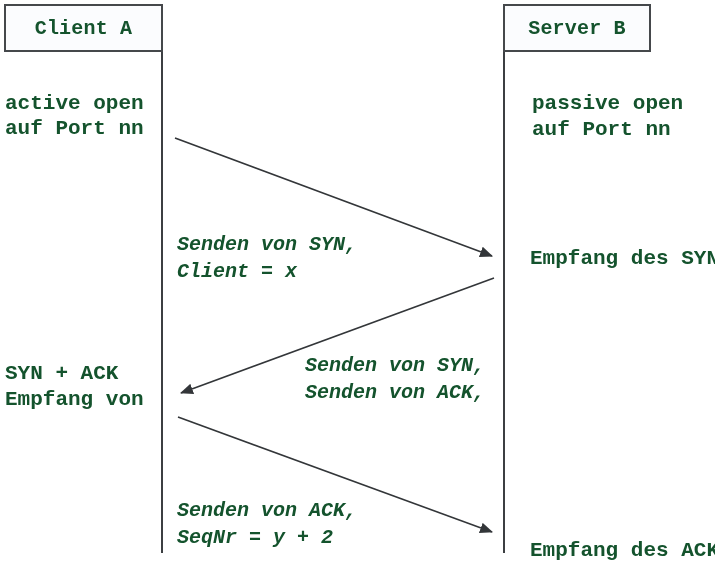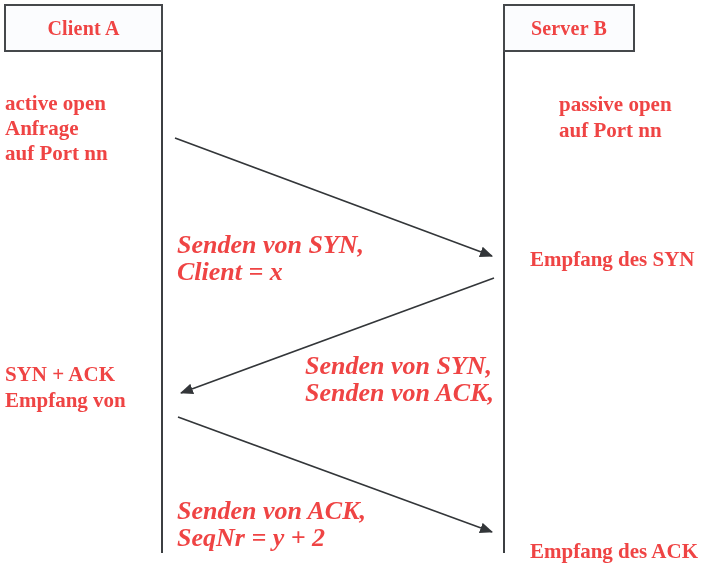--- a/index.html
+++ b/index.html
@@ -5,22 +5,22 @@
   html, body {
     margin: 0;
     padding: 0;
     background: #ffffff;
   }
   .canvas {
     position: relative;
     width: 715px;
     height: 564px;
     background: #ffffff;
-    font-family: Liberation Serif, serif;
-    color: #ef4444;
+    font-family: Liberation Mono, monospace;
+    color: #14532d;
     overflow: hidden;
   }
   .arrows {
     position: absolute;
     left: 0;
     top: 0;
     width: 715px;
     height: 564px;
   }
   .lifeline {
@@ -40,32 +40,32 @@
     border: 2px solid #45484b;
     background: #fbfcfe;
     display: flex;
     align-items: center;
     justify-content: center;
     font-size: 20px;
     font-weight: 700;
     letter-spacing: 0.2px;
   }
   .actor-box.client { left: 4px; width: 159px; }
-  .actor-box.server { left: 503px; width: 132px; }
+  .actor-box.server { left: 503px; width: 148px; }
   .note {
     position: absolute;
     font-size: 21px;
     font-weight: 700;
     line-height: 26px;
     white-space: nowrap;
   }
-  .note.tight { line-height: 25px; }
+  .note.tight { line-height: 25px; text-align: center; }
   .msg {
     position: absolute;
-    font-size: 26px;
+    font-size: 20px;
     font-weight: 700;
     font-style: italic;
     line-height: 27px;
     white-space: nowrap;
   }
 </style>
 </head>
 <body>
 
 <div class="canvas">
@@ -86,25 +86,24 @@
 
   <div class="actor-box client">
     <span>Client A</span>
   </div>
   <div class="actor-box server">
     <span>Server B</span>
   </div>
 
   <div class="note tight" style="left:5px; top:91px;">
     <div>active open</div>
-    <div>Anfrage</div>
     <div>auf Port nn</div>
   </div>
 
-  <div class="note" style="left:559px; top:91px;">
+  <div class="note" style="left:532px; top:91px;">
     <div>passive open</div>
     <div>auf Port nn</div>
   </div>
 
   <div class="msg" style="left:177px; top:231px;">
     <div>Senden von SYN,</div>
     <div>Client = x</div>
   </div>
 
   <div class="note" style="left:530px; top:246px;">

